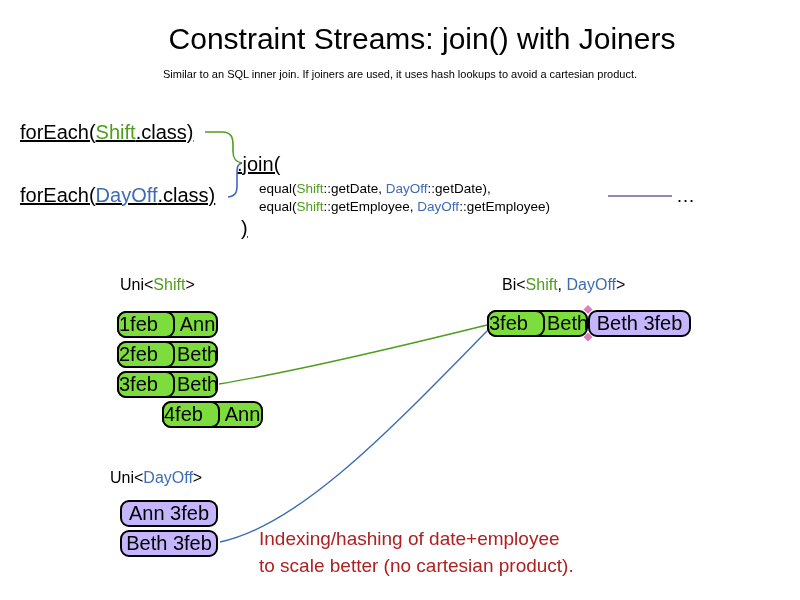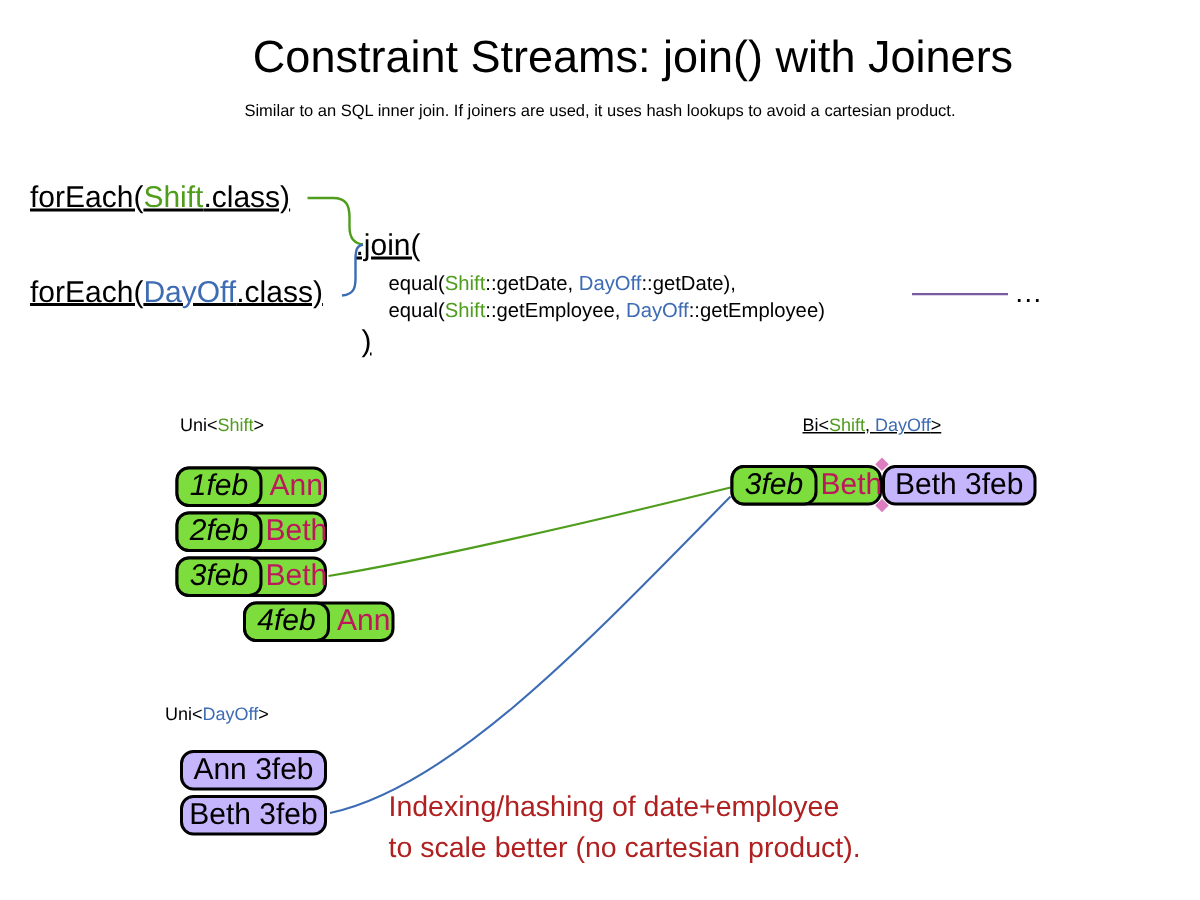--- a/index.html
+++ b/index.html
@@ -7,35 +7,35 @@
     position:relative; width:800px; height:600px; background:#ffffff;
     font-family:"Liberation Sans", sans-serif; color:#000; overflow:hidden;
   }
   .abs { position:absolute; white-space:pre; }
   .title { left:0; right:0; top:22px; text-align:center; font-size:30px;padding-left:44px; }
   .subtitle { left:0; right:0; top:68px; text-align:center; font-size:11px; }
   .code-lg { font-size:20px;text-decoration:underline; }
   .code-sm { font-size:13.5px; }
   .green-t { color:#4f9d1d; }
   .blue-t  { color:#3d6cb4; }
-  .orange-t{ color:#be185d; }
-  .label { font-size:12px; }
+  .orange-t{ color:#000000; }
+  .label { font-size:16px; }
   .note { font-size:19px; color:#b02020; }
   svg.overlay { position:absolute; left:0; top:0; z-index:1; }
   .boxes { position:absolute; left:0; top:0; width:800px; height:600px; z-index:2; }
   .cell {
     position:absolute; box-sizing:border-box; height:27px;
     border:2px solid #000; border-radius:9px; font-size:20px; line-height:23px;
   }
   .cell.green { background:#7cdd3c; }
   .cell.blue  { background:#c4b5fd; text-align:center; }
   .chip {
     position:absolute; box-sizing:border-box; left:-2px; top:-2px;
     width:58px; height:27px; background:#7cdd3c; border:2px solid #000;
-    border-radius:9px; text-align:center; font-size:20px; line-height:23px;font-style:italic;
+    border-radius:9px; font-size:20px; line-height:23px;
   }
   .emp { position:absolute; left:58px; top:0; width:41px; text-align:center; }
   .ellipsis { font-size:19px; }
 </style>
 </head>
 <body>
 
 <div class="slide">
 
   <svg class="overlay" width="800" height="600" viewBox="0 0 800 600">
@@ -60,21 +60,21 @@
   <div class="abs code-sm" style="left:259px; top:181px;"><span>equal(</span><span class="green-t">Shift</span><span>::getDate, </span><span class="blue-t">DayOff</span><span>::getDate),</span></div>
 
   <div class="abs code-sm" style="left:259px; top:199px;"><span>equal(</span><span class="green-t">Shift</span><span>::getEmployee, </span><span class="blue-t">DayOff</span><span>::getEmployee)</span></div>
 
   <div class="abs code-lg" style="left:241px; top:217px;">)</div>
 
   <div class="abs ellipsis" style="left:676px; top:185px;">…</div>
 
   <div class="abs label" style="left:120px; top:276px;"><span>Uni&lt;</span><span class="green-t">Shift</span><span>&gt;</span></div>
 
-  <div class="abs label" style="left:535px; top:276px;text-decoration:underline;"><span>Bi&lt;</span><span class="green-t">Shift</span><span>, </span><span class="blue-t">DayOff</span><span>&gt;</span></div>
+  <div class="abs label" style="left:502px; top:276px;"><span>Bi&lt;</span><span class="green-t">Shift</span><span>, </span><span class="blue-t">DayOff</span><span>&gt;</span></div>
 
   <div class="abs label" style="left:110px; top:469px;"><span>Uni&lt;</span><span class="blue-t">DayOff</span><span>&gt;</span></div>
 
   <div class="boxes">
 
     <div class="cell green" style="left:117px; top:311px; width:101px;">
       <div class="chip">1feb</div>
       <div class="emp orange-t">Ann</div>
     </div>
     <div class="cell green" style="left:117px; top:341px; width:101px;">

